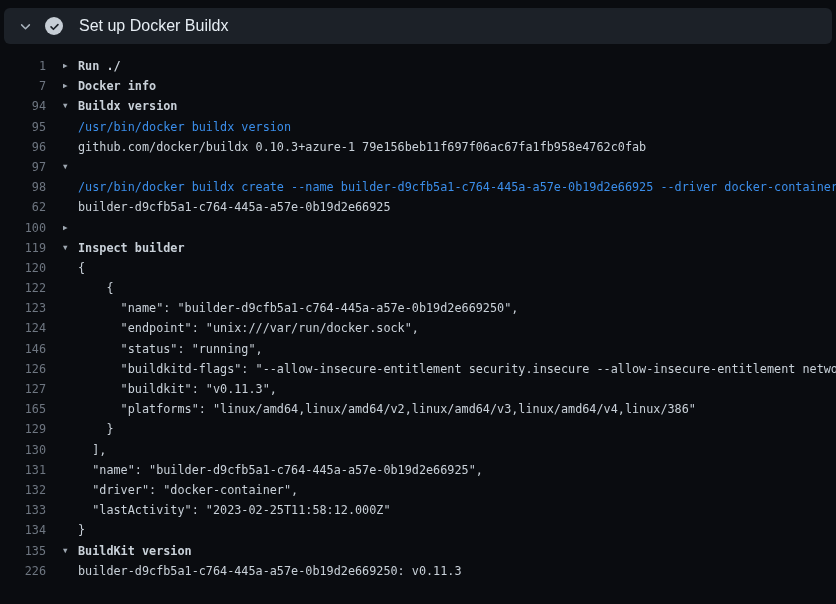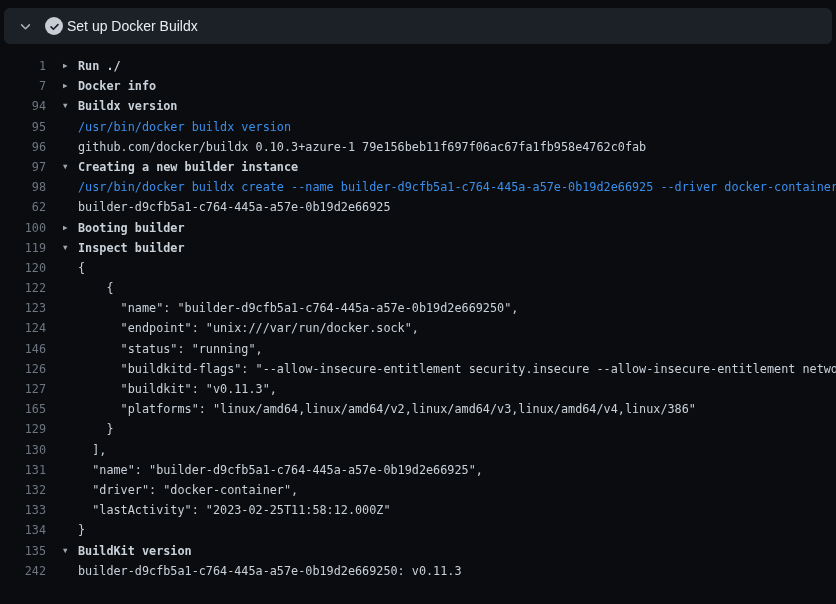--- a/index.html
+++ b/index.html
@@ -28,23 +28,23 @@
   }
   .status-circle {
     margin-left: 11px;
     width: 18px; height: 18px;
     border-radius: 50%;
     background: var(--icon-circle, #c6cdd5);
     display: flex; align-items: center; justify-content: center;
     flex: none;
   }
   .step-title {
-    margin-left: 4px;
+    margin-left: 16px;
     color: var(--title-text, #e6edf3);
-    font-size: 14px;
+    font-size: 16px;
     font-weight: 400;
     white-space: nowrap;
   }
   .log-area {
     padding-top: 12px;
     font-family: "DejaVu Sans Mono", "Liberation Mono", monospace;
     font-size: 11.8px;
   }
   .log-row {
     display: flex;
@@ -120,36 +120,34 @@
         <span class="text command">/usr/bin/docker buildx version</span>
       </div>
       <div class="log-row">
         <span class="gutter">96</span>
         <span class="arrow"></span>
         <span class="text output">github.com/docker/buildx 0.10.3+azure-1 79e156beb11f697f06ac67fa1fb958e4762c0fab</span>
       </div>
       <div class="log-row group">
         <span class="gutter">97</span>
         <span class="arrow">▼</span>
-        <span class="text group">Creating a new builder instance</span>
       </div>
       <div class="log-row">
         <span class="gutter">98</span>
         <span class="arrow"></span>
         <span class="text command">/usr/bin/docker buildx create --name builder-d9cfb5a1-c764-445a-a57e-0b19d2e66925 --driver docker-container</span>
       </div>
       <div class="log-row">
         <span class="gutter">62</span>
         <span class="arrow"></span>
         <span class="text output">builder-d9cfb5a1-c764-445a-a57e-0b19d2e66925</span>
       </div>
       <div class="log-row group">
         <span class="gutter">100</span>
         <span class="arrow">▶</span>
-        <span class="text group">Booting builder</span>
       </div>
       <div class="log-row group">
         <span class="gutter">119</span>
         <span class="arrow">▼</span>
         <span class="text group">Inspect builder</span>
       </div>
       <div class="log-row">
         <span class="gutter">120</span>
         <span class="arrow"></span>
         <span class="text output">{</span>
@@ -218,18 +216,18 @@
         <span class="gutter">134</span>
         <span class="arrow"></span>
         <span class="text output">}</span>
       </div>
       <div class="log-row group">
         <span class="gutter">135</span>
         <span class="arrow">▼</span>
         <span class="text group">BuildKit version</span>
       </div>
       <div class="log-row">
-        <span class="gutter">242</span>
+        <span class="gutter">226</span>
         <span class="arrow"></span>
         <span class="text output">builder-d9cfb5a1-c764-445a-a57e-0b19d2e669250: v0.11.3</span>
       </div>
     </div>
 </div>
 
 </body></html>

